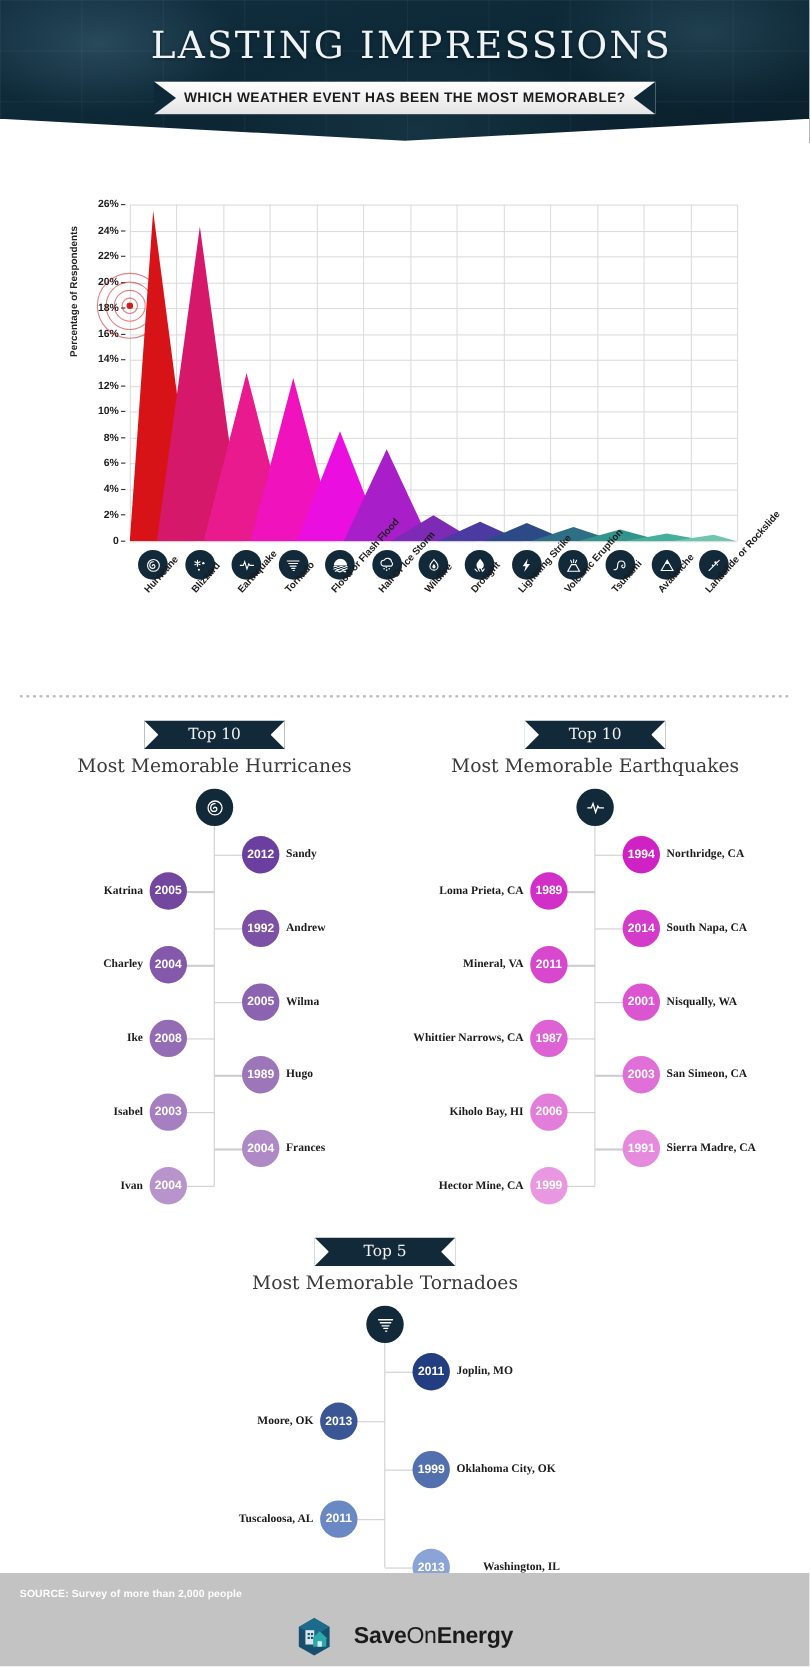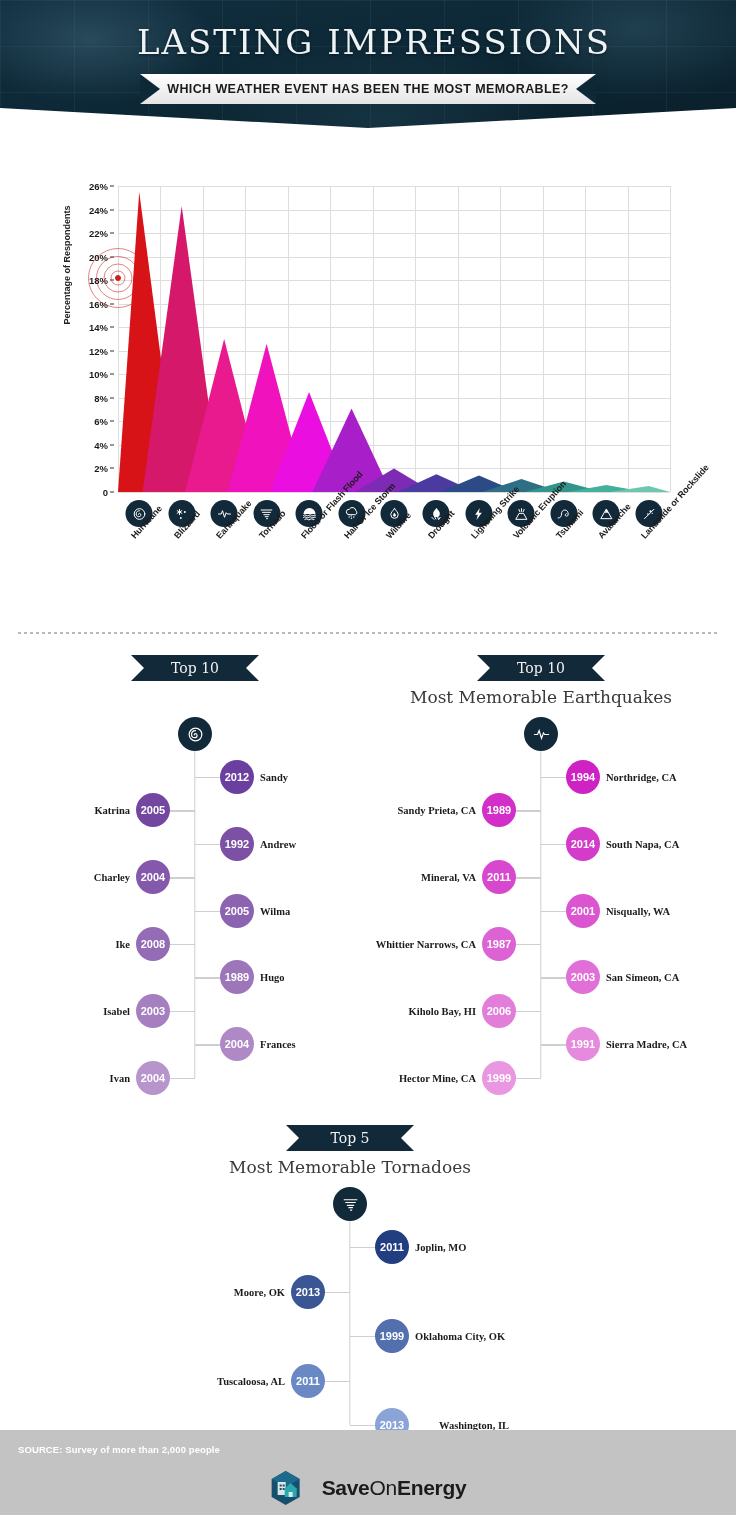--- a/index.html
+++ b/index.html
@@ -384,20 +384,21 @@
 </div>
 
 <div class="divider" style="top:632px;"></div>
 
 <div class="toplist" id="tl-hurricanes" style="left:20px; top:655px; width:350px; height:450px;">
     <div class="tl-banner">
              <span class="tl-banner-label">Top 10</span>
              <div class="tl-notch l" style="left:0;top:0;"></div>
              <div class="tl-notch r" style="right:0;top:0;"></div>
            </div>
+    <div class="tl-title" style="top:32px;">Most Memorable Hurricanes</div>
     <div class="tl-hub" style="left:175px; top:62px;">
       <svg width="19" height="19" viewBox="0 0 24 24">
         <circle cx="12" cy="12" r="8" stroke="#fff" fill="none" stroke-width="1.5" stroke-linecap="round"></circle>
         <path d="M12 7c-3 0-5 2-5 5s2 4 4 4 3-1 3-2.5-1-2.5-2-2.5-1.6.7-1.6 1.4" stroke="#fff" fill="none" stroke-width="1.5" stroke-linecap="round"></path>
       </svg>
     </div>
     <div class="tl-spine" style="left:175px; top:96px; height:326.59999999999997px;"></div>
     <div class="tl-connector" style="top:122px; left:175px; width:42px;"></div>
     <div class="tl-bubble" style="left:217px; top:122px; width:34px; height:34px;
                   background:#6b3fa0; font-size:11px;">2012</div>
@@ -452,21 +453,21 @@
       </svg>
     </div>
     <div class="tl-spine" style="left:175px; top:96px; height:326.59999999999997px;"></div>
     <div class="tl-connector" style="top:122px; left:175px; width:42px;"></div>
     <div class="tl-bubble" style="left:217px; top:122px; width:34px; height:34px;
                   background:#cf22c4; font-size:11px;">1994</div>
     <div class="tl-name right" style="top:122px; left:240px;">Northridge, CA</div>
     <div class="tl-connector" style="top:155.4px; left:133px; width:42px;"></div>
     <div class="tl-bubble" style="left:133px; top:155.4px; width:34px; height:34px;
                   background:#d22ec8; font-size:11px;">1989</div>
-    <div class="tl-name left" style="top:155.4px; right:240px;">Sandy Prieta, CA</div>
+    <div class="tl-name left" style="top:155.4px; right:240px;">Loma Prieta, CA</div>
     <div class="tl-connector" style="top:188.8px; left:175px; width:42px;"></div>
     <div class="tl-bubble" style="left:217px; top:188.8px; width:34px; height:34px;
                   background:#d53bcb; font-size:11px;">2014</div>
     <div class="tl-name right" style="top:188.8px; left:240px;">South Napa, CA</div>
     <div class="tl-connector" style="top:222.2px; left:133px; width:42px;"></div>
     <div class="tl-bubble" style="left:133px; top:222.2px; width:34px; height:34px;
                   background:#d848ce; font-size:11px;">2011</div>
     <div class="tl-name left" style="top:222.2px; right:240px;">Mineral, VA</div>
     <div class="tl-connector" style="top:255.6px; left:175px; width:42px;"></div>
     <div class="tl-bubble" style="left:217px; top:255.6px; width:34px; height:34px;

